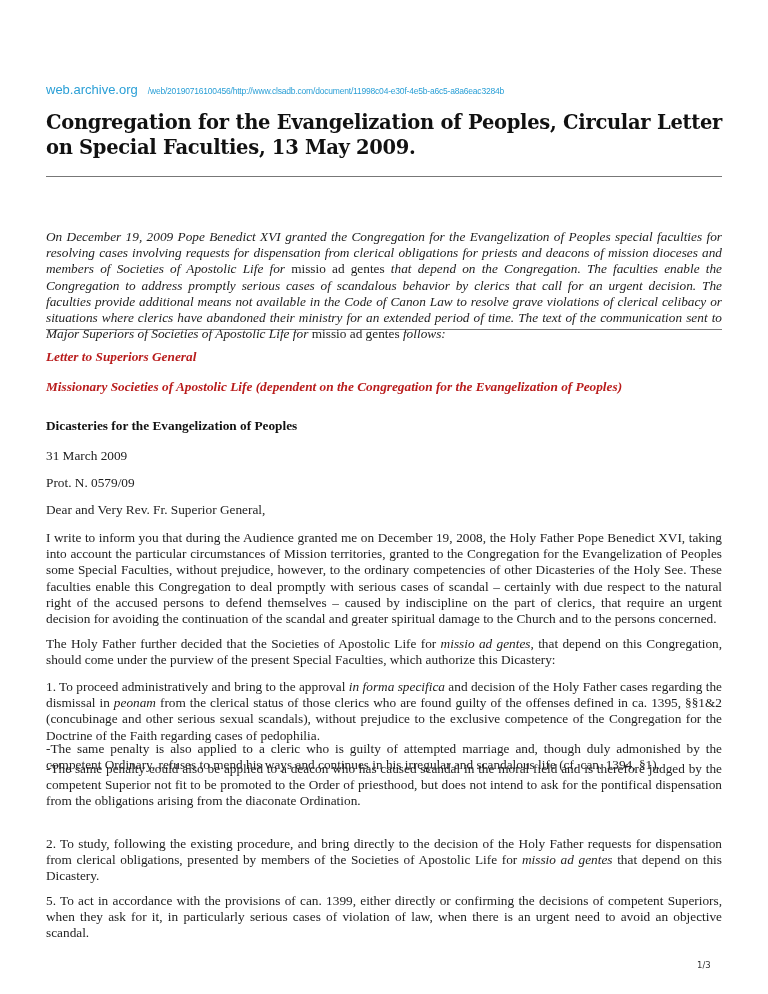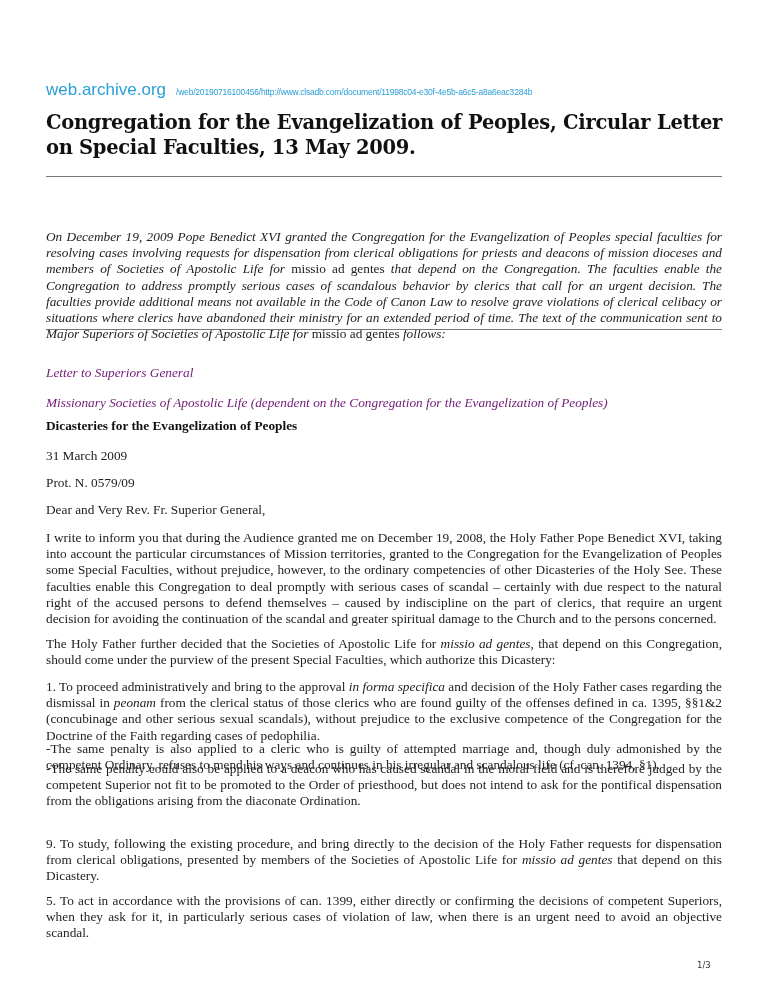--- a/index.html
+++ b/index.html
@@ -22,21 +22,21 @@
     }
     .archive-line {
       position: absolute;
       top: 80px;
       left: 0;
       white-space: nowrap;
       font-family: "Liberation Sans", sans-serif;
       color: #2a9fd6;
     }
     .archive-domain {
-      font-size: 17px;
+      font-size: 13px;
       text-decoration: none;
       color: #2a9fd6;
     }
     .archive-path {
       font-size: 8.5px;
       letter-spacing: -0.2px;
       color: #2a9fd6;
       text-decoration: none;
       margin-left: 10px;
     }
@@ -76,24 +76,23 @@
       text-align: justify;
       color: #222222;
       margin: 0;
     }
     .intro {
       top: 229px;
       font-style: italic;
     }
     .intro .upright { font-style: normal; }
     .heading-it {
-      font-weight: normal;
+      font-weight: bold;
       font-style: italic;
-      color: #701a75;
-      margin-top: 16px;
+      color: #b91c1c;
     }
     .heading-b {
       font-weight: bold;
       color: #111111;
     }
     .h-letter { top: 349px; }
     .h-missionary { top: 379px; }
     .h-congregation { top: 418px; }
     .p-date { top: 448px; }
     .p-prot { top: 475px; }
@@ -148,19 +147,19 @@
   <p class="text-block p-body1">I write to inform you that during the Audience granted me on December 19, 2008, the Holy Father Pope Benedict XVI, taking into account the particular circumstances of Mission territories, granted to the Congregation for the Evangelization of Peoples some Special Faculties, without prejudice, however, to the ordinary competencies of other Dicasteries of the Holy See. These faculties enable this Congregation to deal promptly with serious cases of scandal – certainly with due respect to the natural right of the accused persons to defend themselves – caused by indiscipline on the part of clerics, that require an urgent decision for avoiding the continuation of the scandal and greater spiritual damage to the Church and to the persons concerned.</p>
 
   <p class="text-block p-body2"><span>The Holy Father further decided that the Societies of Apostolic Life for </span><em>missio ad gentes</em><span>, that depend on this Congregation, should come under the purview of the present Special Faculties, which authorize this Dicastery:</span></p>
 
   <p class="text-block p-item1"><span>1. To proceed administratively and bring to the approval </span><em>in forma specifica</em><span> and decision of the Holy Father cases regarding the dismissal in </span><em>peonam</em><span> from the clerical status of those clerics who are found guilty of the offenses defined in ca. 1395, §§1&amp;2 (concubinage and other serious sexual scandals), without prejudice to the exclusive competence of the Congregation for the Doctrine of the Faith regarding cases of pedophilia.</span></p>
 
   <p class="text-block p-dash1">-The same penalty is also applied to a cleric who is guilty of attempted marriage and, though duly admonished by the competent Ordinary, refuses to mend his ways and continues in his irregular and scandalous life (cf. can. 1394, §1).</p>
 
   <p class="text-block p-dash2">-The same penalty could also be applied to a deacon who has caused scandal in the moral field and is therefore judged by the competent Superior not fit to be promoted to the Order of priesthood, but does not intend to ask for the pontifical dispensation from the obligations arising from the diaconate Ordination.</p>
 
-  <p class="text-block p-item2"><span>9. To study, following the existing procedure, and bring directly to the decision of the Holy Father requests for dispensation from clerical obligations, presented by members of the Societies of Apostolic Life for </span><em>missio ad gentes</em><span> that depend on this Dicastery.</span></p>
+  <p class="text-block p-item2"><span>2. To study, following the existing procedure, and bring directly to the decision of the Holy Father requests for dispensation from clerical obligations, presented by members of the Societies of Apostolic Life for </span><em>missio ad gentes</em><span> that depend on this Dicastery.</span></p>
 
   <p class="text-block p-item3">5. To act in accordance with the provisions of can. 1399, either directly or confirming the decisions of competent Superiors, when they ask for it, in particularly serious cases of violation of law, when there is an urgent need to avoid an objective scandal.</p>
 
 </div>
 
 <div class="page-number">1/3</div>
 
 </body></html>

